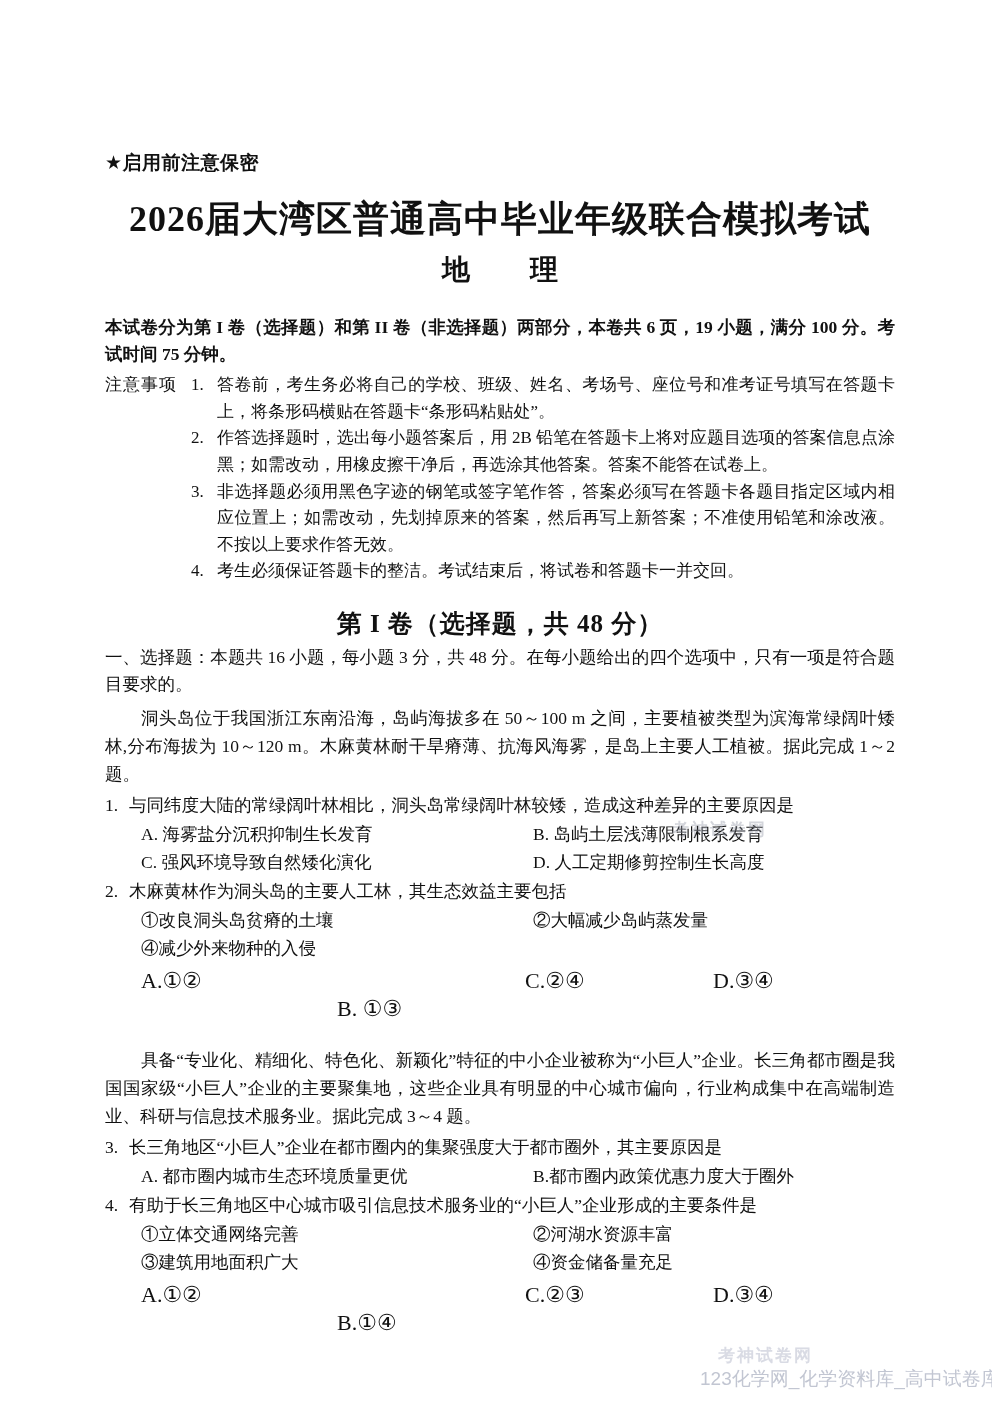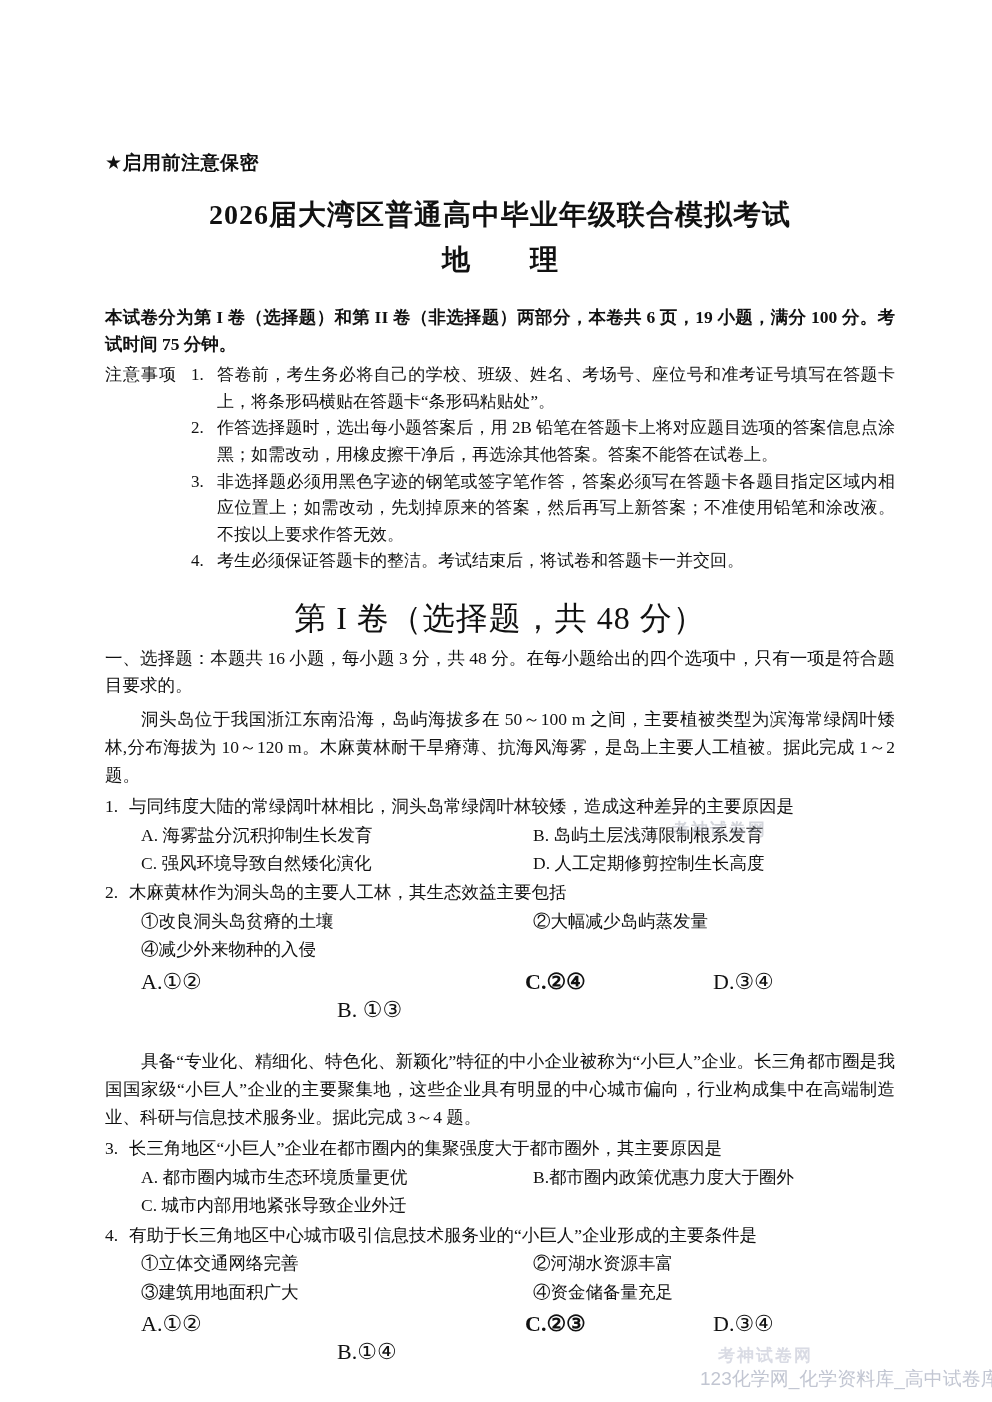--- a/index.html
+++ b/index.html
@@ -37,21 +37,21 @@
     letter-spacing: 0.5px;
     line-height: 1.2;
     margin: 0 0 22px 0;
   }
 
   
   .exam-title {
     text-align: center;
     font-family: "Liberation Serif", "DejaVu Serif", serif;
     font-weight: bold;
-    font-size: 28px;
+    font-size: 36px;
     letter-spacing: 1px;
     margin: 0 0 10px 0;
     line-height: 1.25;
   }
   .subject-title {
     text-align: center;
     font-family: "Liberation Serif", "DejaVu Serif", serif;
     font-weight: bold;
     font-size: 28px;
     letter-spacing: 16px;
@@ -100,22 +100,22 @@
     text-align: left;
   }
   .note-text {
     flex: 1 1 auto;
     text-align: justify;
   }
 
   
   .section-title {
     text-align: center;
-    font-weight: normal;
-    font-size: 32px;
+    font-weight: bold;
+    font-size: 25px;
     letter-spacing: 1px;
     margin: 22px 0 4px 0;
   }
   .section-intro {
     font-size: 17.5px;
     line-height: 1.56;
     margin: 0 0 6px 0;
     text-align: justify;
   }
 
@@ -161,21 +161,21 @@
   .opt-row-4 {
     display: flex;
     font-size: 22px;
     line-height: 1.62;
     padding-left: 36px;
     justify-content: space-between;
   }
   .opt-row-4 > .opt { box-sizing: border-box; }
   .opt-q4-1 { flex: 0 0 196px; }
   .opt-q4-2 { flex: 0 0 188px; margin-top: 28px; }
-  .opt-q4-3 { flex: 0 0 188px; font-weight: bold; }
+  .opt-q4-3 { flex: 0 0 188px; }
   .opt-q4-4 { flex: 1 1 auto; }
   .gap-md { height: 14px; }
 
   
   .footer {
     position: absolute;
     left: 0;
     top: 1292px;
     width: 992px;
     text-align: center;
@@ -301,21 +301,20 @@
     <div class="question">
       <div class="q-stem">
         <span class="q-num">3.</span>
         <span class="q-text">长三角地区“小巨人”企业在都市圈内的集聚强度大于都市圈外，其主要原因是</span>
       </div>
       <div class="opt-row-2">
         <span class="opt opt-col-a">A. 都市圈内城市生态环境质量更优</span>
         <span class="opt opt-col-b">B.都市圈内政策优惠力度大于圈外</span>
       </div>
       <div class="opt-row-2">
-        <span class="opt opt-col-a">C. 城市内部用地紧张导致企业外迁</span>
       </div>
     </div>
 
     <div class="question">
       <div class="q-stem">
         <span class="q-num">4.</span>
         <span class="q-text">有助于长三角地区中心城市吸引信息技术服务业的“小巨人”企业形成的主要条件是</span>
       </div>
       <div class="opt-row-2">
         <span class="opt opt-col-a">①立体交通网络完善</span>

